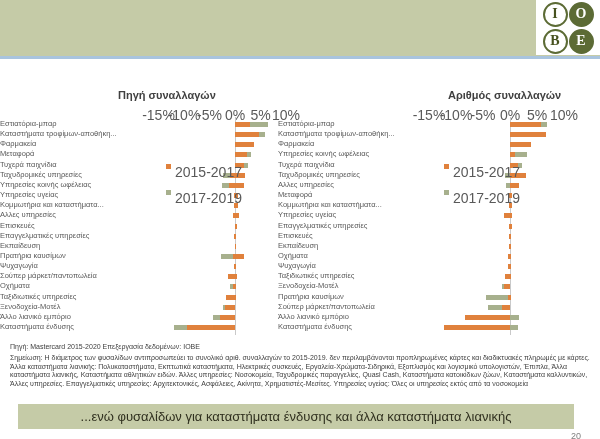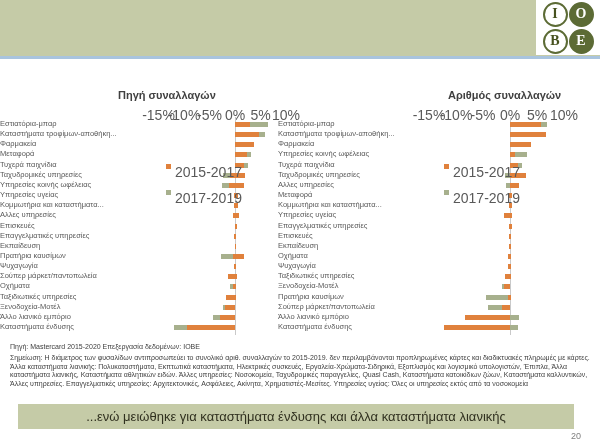--- a/index.html
+++ b/index.html
@@ -188,16 +188,16 @@
         <div class="legend-swatch" style="background: rgb(167, 176, 141);"></div>
         <span>2017-2019</span>
       </div>
     </div>
 
   <div class="source-note">
     <div class="source-line">Πηγή: Mastercard 2015-2020 Επεξεργασία δεδομένων: ΙΟΒΕ</div>
     <div>Σημείωση: Η διάμετρος των φυσαλίδων αντιπροσωπεύει το συνολικό αριθ. συναλλαγών το 2015-2019. δεν περιλαμβάνονται προπληρωμένες κάρτες και διαδικτυακές πληρωμές με κάρτες. Άλλα καταστήματα λιανικής: Πολυκαταστήματα, Εκπτωτικά καταστήματα, Ηλεκτρικές συσκευές, Εργαλεία-Χρώματα-Σιδηρικά, Εξοπλισμός και λογισμικό υπολογιστών, Έπιπλα, Άλλα καταστήματα λιανικής, Καταστήματα αθλητικών ειδών. Άλλες υπηρεσίες: Νοσοκομεία, Ταχυδρομικές παραγγελίες, Quasi Cash, Καταστήματα κατοικίδιων ζώων, Καταστήματα καλλυντικών, Άλλες υπηρεσίες. Επαγγελματικές υπηρεσίες: Αρχιτεκτονικές, Ασφάλειες, Ακίνητα, Χρηματιστές-Μεσίτες. Υπηρεσίες υγείας: Όλες οι υπηρεσίες εκτός από τα νοσοκομεία</div>
   </div>
 
-  <div class="footer-band">...ενώ μειώθηκε για καταστήματα ένδυσης και άλλα καταστήματα λιανικής</div>
+  <div class="footer-band">...ενώ φυσαλίδων για καταστήματα ένδυσης και άλλα καταστήματα λιανικής</div>
   <div class="page-num">20</div>
 
 </div>
 
 </body></html>

